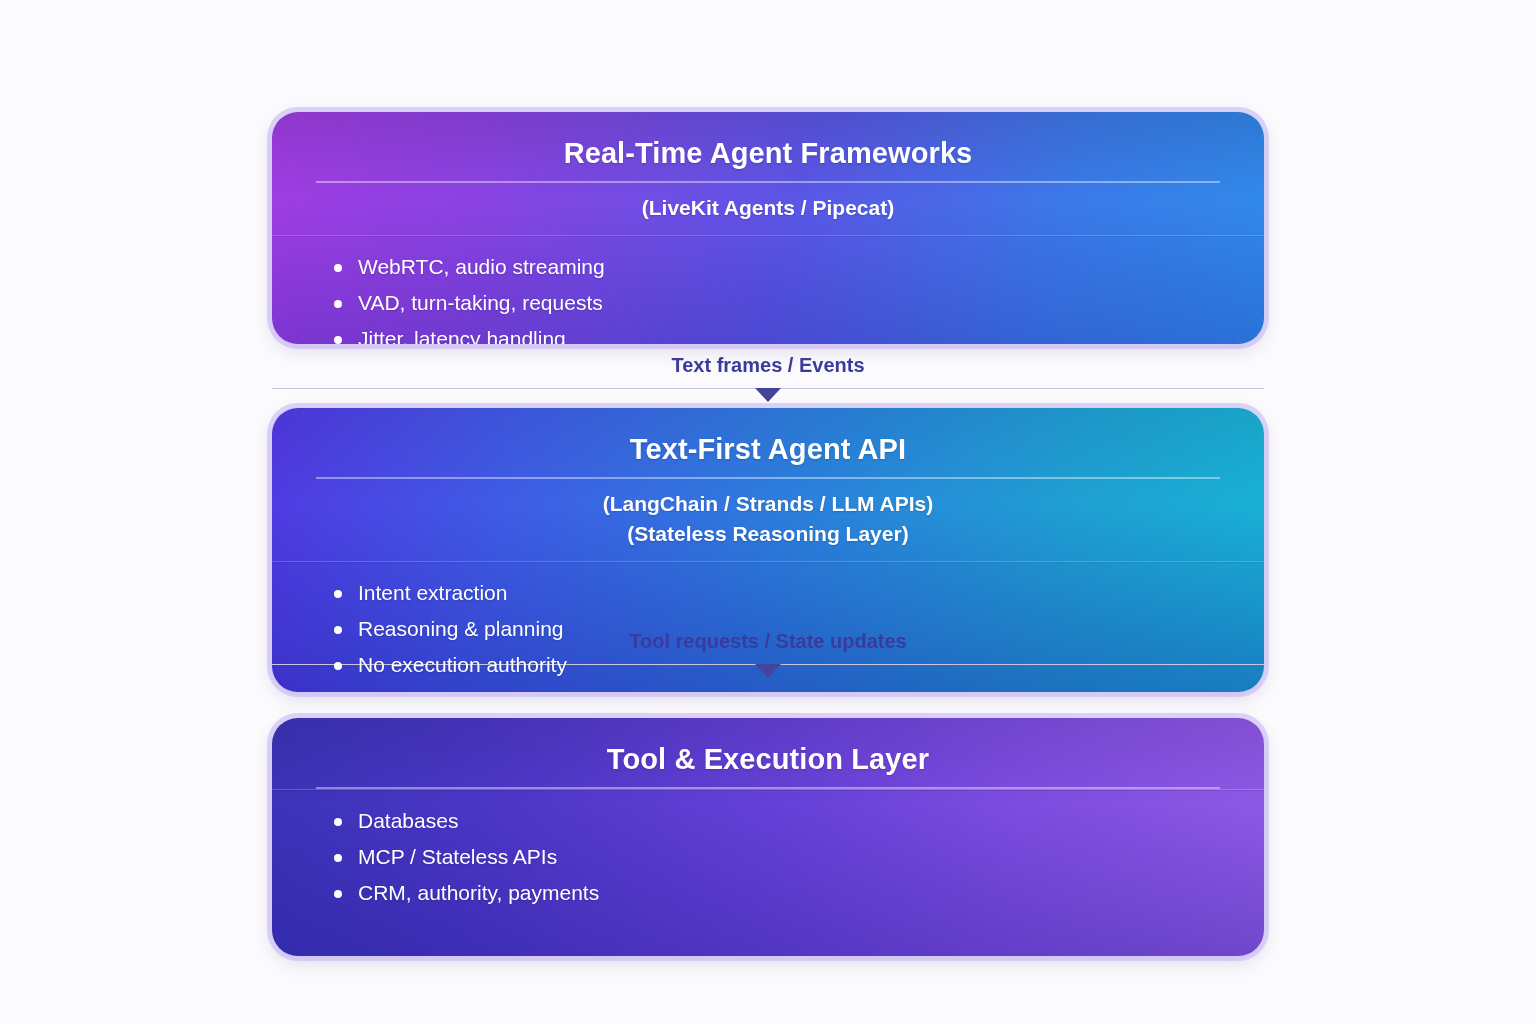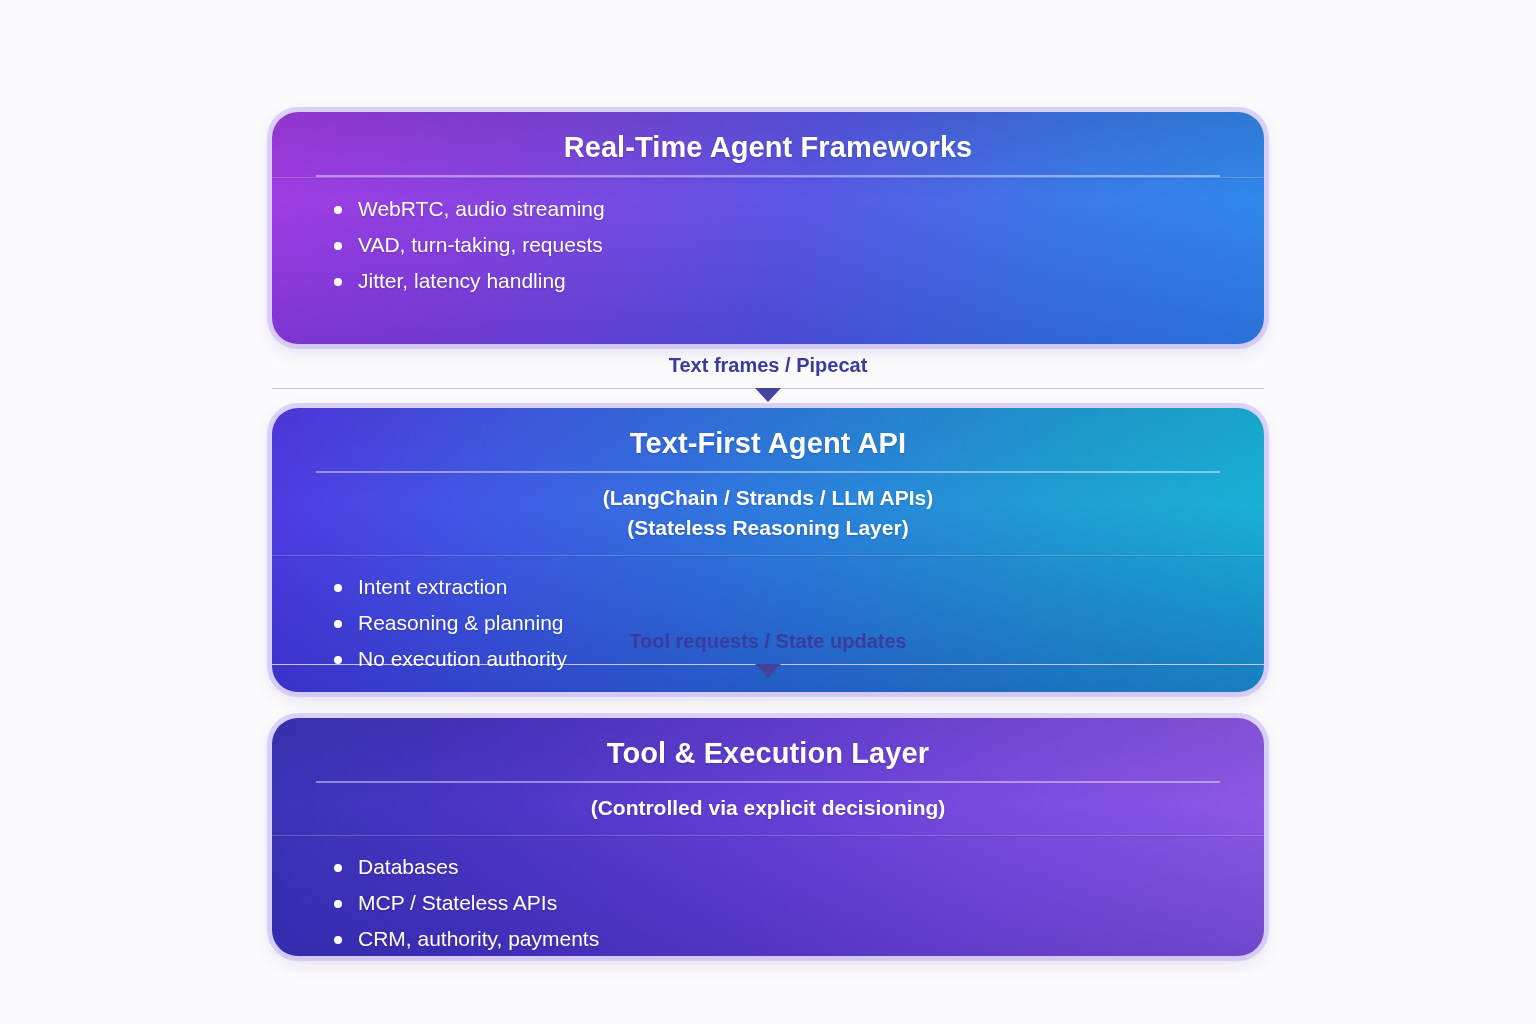--- a/index.html
+++ b/index.html
@@ -45,21 +45,21 @@
 
   
   .grad {
     position: absolute;
     inset: 0;
   }
 
   .head {
     position: relative;
     z-index: 3;
-    padding-top: 18px;
+    padding-top: 24px;
     text-align: center;
   }
 
   .head-title {
     color: #ffffff;
     font-weight: bold;
     font-size: 29px;
     letter-spacing: 0.1px;
     line-height: 1.18;
     text-shadow: 0 1px 2px rgba(0,0,0,0.18);
@@ -194,32 +194,35 @@
 <body>
 
 <div class="diagram">
 
   <div class="layer-card" id="card-1">
     <div class="grad"></div>
     <div class="card-body-wrap">
       <div class="head">
         <div class="head-title">Real-Time Agent Frameworks</div>
         <div class="head-rule"></div>
+        <div class="head-subs">
+          <div class="head-sub">(LiveKit Agents / Pipecat)</div>
+        </div>
       </div>
       <div class="body-sep"></div>
       <ul class="bullets">
         <li>WebRTC, audio streaming</li>
         <li>VAD, turn-taking, requests</li>
         <li>Jitter, latency handling</li>
       </ul>
     </div>
   </div>
 
   <div class="connector" id="connector-1">
-    <div class="connector-label">Text frames / Pipecat</div>
+    <div class="connector-label">Text frames / Events</div>
     <div class="connector-line-wrap">
       <div class="connector-line"></div>
       <div class="connector-arrow"></div>
     </div>
   </div>
 
   <div class="layer-card" id="card-2">
     <div class="grad"></div>
     <div class="card-body-wrap">
       <div class="head">
@@ -246,23 +249,20 @@
       <div class="connector-arrow"></div>
     </div>
   </div>
 
   <div class="layer-card" id="card-3">
     <div class="grad"></div>
     <div class="card-body-wrap">
       <div class="head">
         <div class="head-title">Tool &amp; Execution Layer</div>
         <div class="head-rule"></div>
-        <div class="head-subs">
-          <div class="head-sub">(Controlled via explicit decisioning)</div>
-        </div>
       </div>
       <div class="body-sep"></div>
       <ul class="bullets">
         <li>Databases</li>
         <li>MCP / Stateless APIs</li>
         <li>CRM, authority, payments</li>
 
       </ul>
     </div>
   </div>

